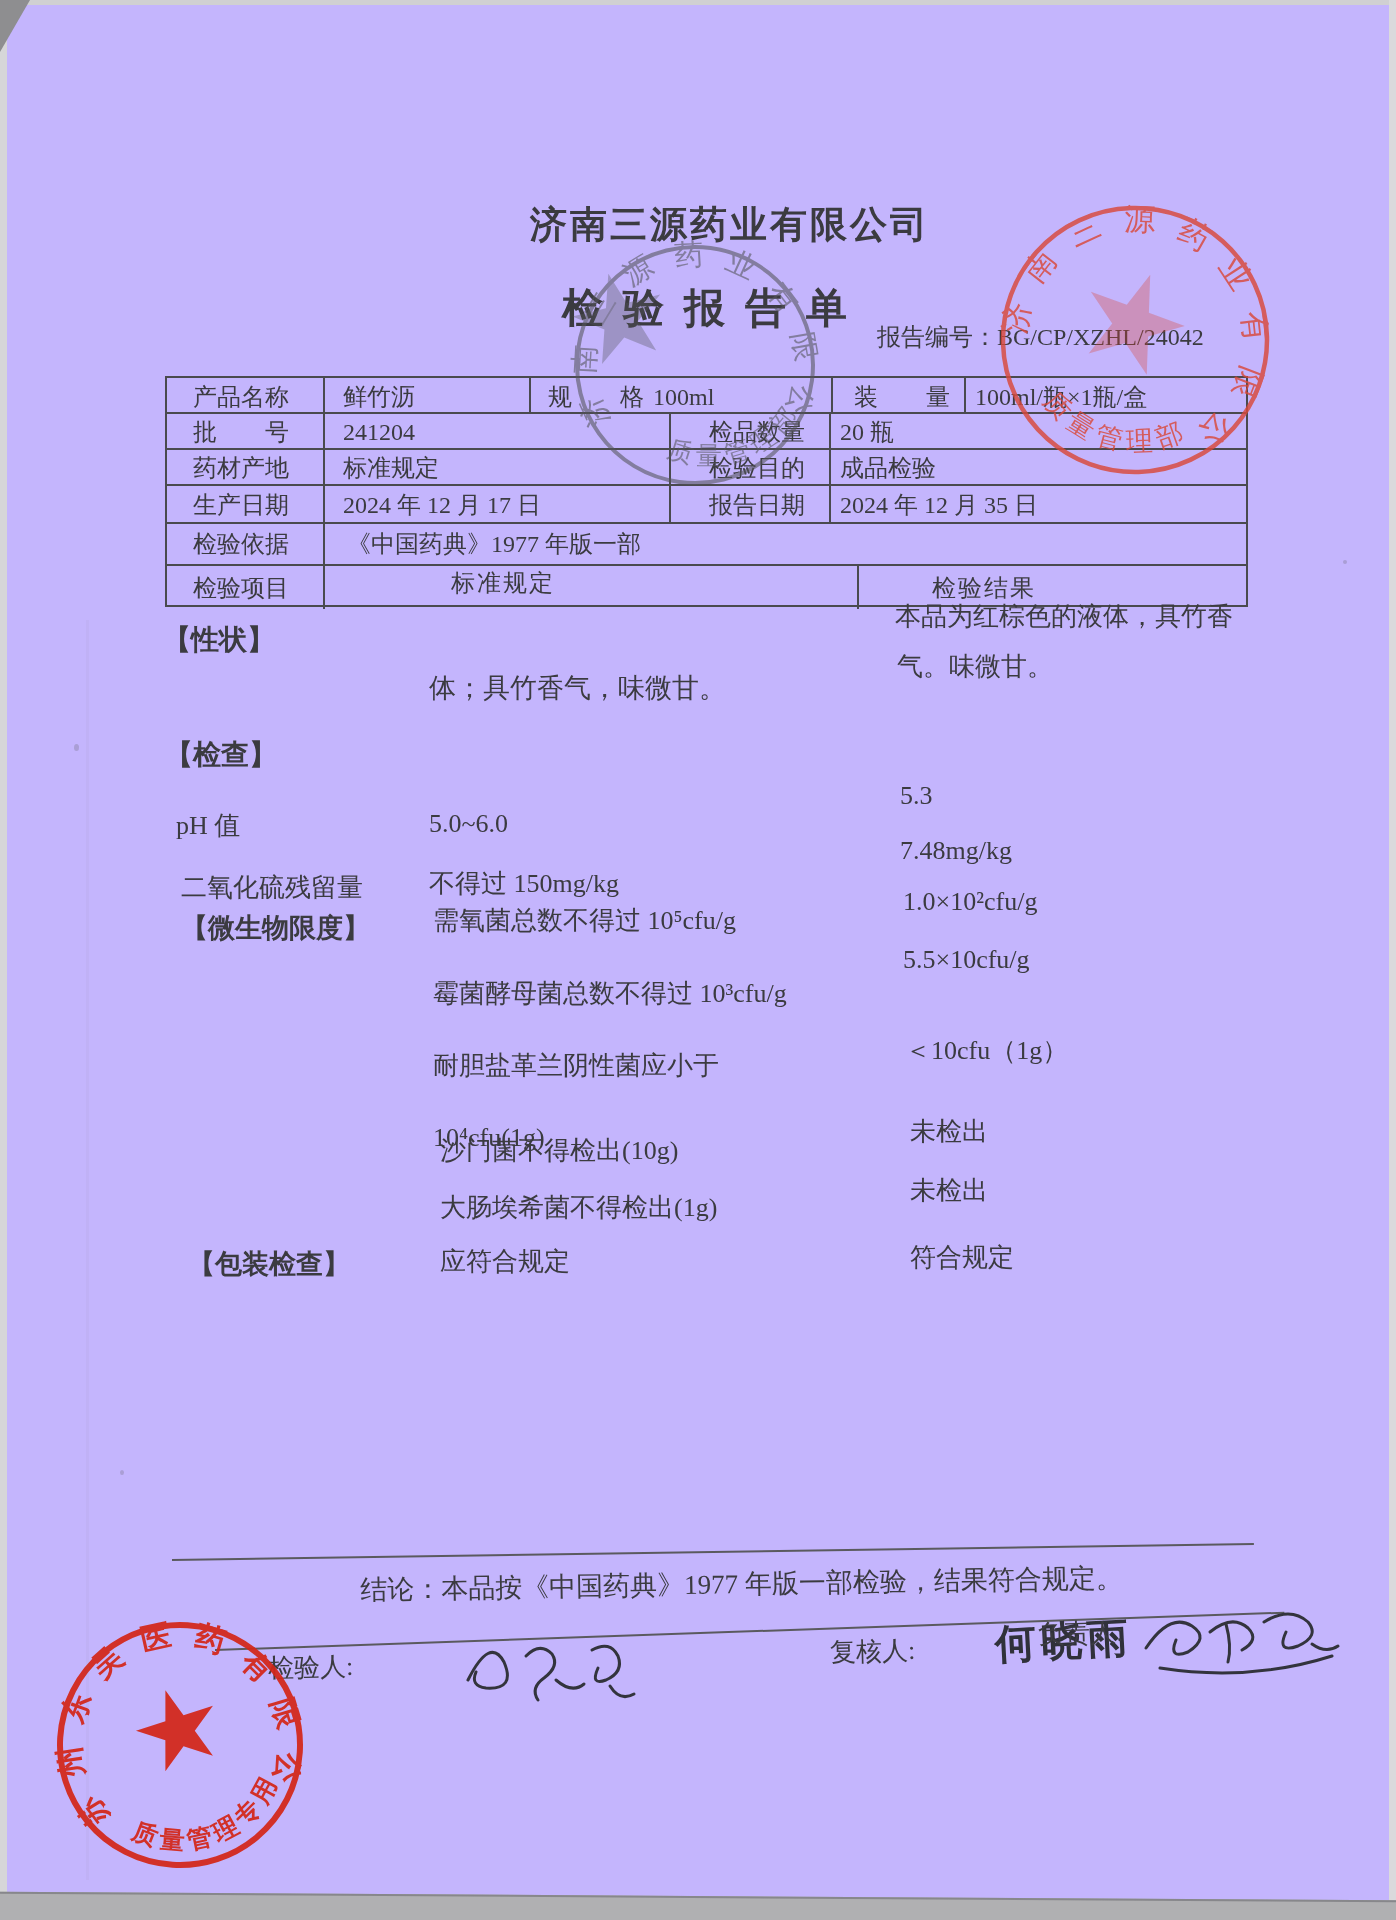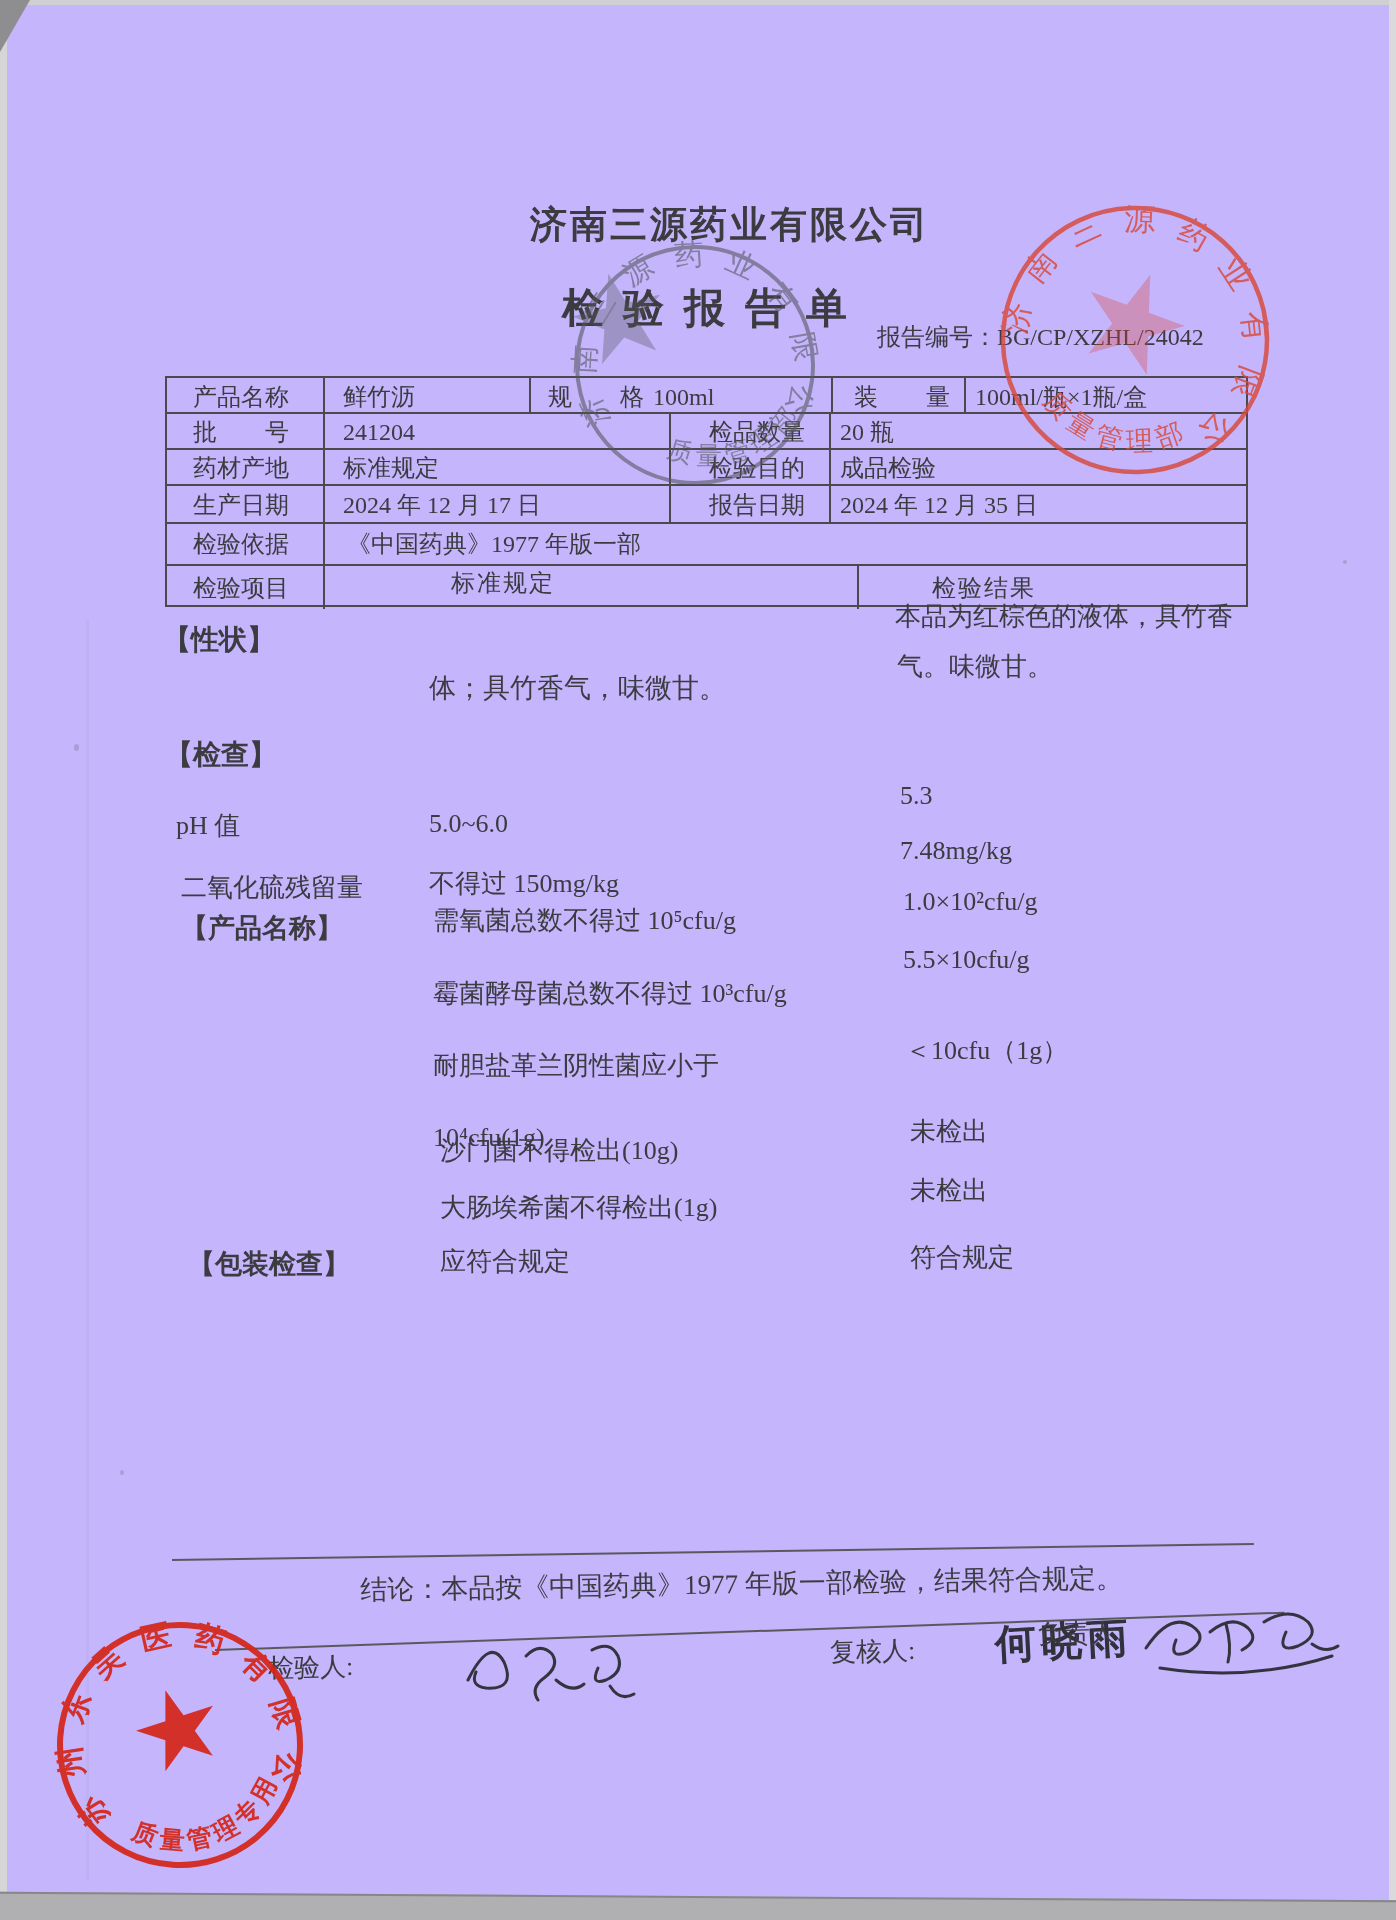--- a/index.html
+++ b/index.html
@@ -94,21 +94,21 @@
   <div class="t sec" style="left:165px; top:737px; font-size:28px;">【检查】</div>
 
   <div class="t" style="left:176px; top:810px; font-size:26px;">pH 值</div>
   <div class="t" style="left:429px; top:808px; font-size:26px;">5.0~6.0</div>
   <div class="t" style="left:900px; top:780px; font-size:26px;">5.3</div>
 
   <div class="t" style="left:181px; top:872px; font-size:26px;">二氧化硫残留量</div>
   <div class="t" style="left:429px; top:868px; font-size:26px;">不得过 150mg/kg</div>
   <div class="t" style="left:900px; top:835px; font-size:26px;">7.48mg/kg</div>
 
-  <div class="t sec" style="left:181px; top:912px; font-size:27px;">【产品名称】</div>
+  <div class="t sec" style="left:181px; top:912px; font-size:27px;">【微生物限度】</div>
   <div class="t" style="left:433px; top:905px; font-size:26px;">需氧菌总数不得过 10⁵cfu/g</div>
   <div class="t" style="left:903px; top:886px; font-size:26px;">1.0×10²cfu/g</div>
 
   <div class="t" style="left:433px; top:978px; font-size:26px;">霉菌酵母菌总数不得过 10³cfu/g</div>
   <div class="t" style="left:903px; top:944px; font-size:26px;">5.5×10cfu/g</div>
 
   <div class="t" style="left:433px; top:1050px; font-size:26px;">耐胆盐革兰阴性菌应小于</div>
   <div class="t" style="left:433px; top:1122px; font-size:26px;">10⁴cfu(1g)</div>
   <div class="t" style="left:905px; top:1035px; font-size:26px;">＜10cfu（1g）</div>
 

